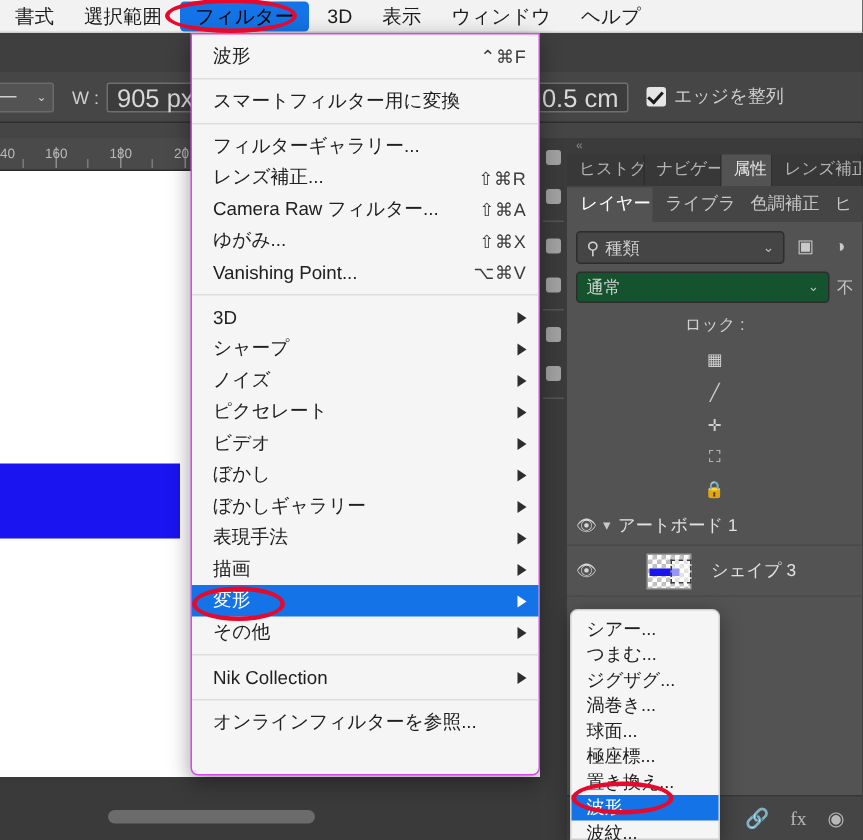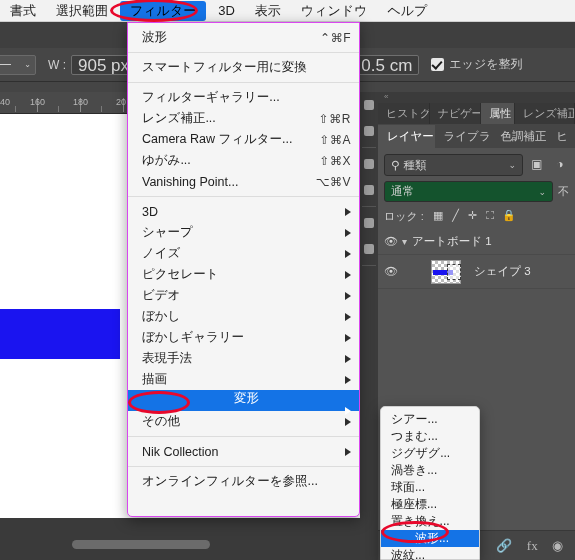--- a/index.html
+++ b/index.html
@@ -101,21 +101,21 @@
     position:absolute; left:127px; top:22px; width:233px; height:495px;
     background:#f5f5f5; border:1px solid #d946ef;
     box-shadow:0 4px 14px rgba(0,0,0,.38);
     border-radius:0 0 5px 5px; z-index:50;
     padding:4px 0;
   }
   .mi {
     height:21px; display:flex; align-items:center; position:relative;
     padding:0 8px 0 14px; font-size:12.5px; color:#202020; white-space:nowrap;
   }
-  .mi.sel { background:#1473e6; color:#fff;flex-direction:column; }
+  .mi.sel { background:#1473e6; color:#fff; }
   .mi .sc { margin-left:auto; font-size:12px; color:#3a3a3a; letter-spacing:.5px;}
   .mi .arw {
     margin-left:auto; width:0; height:0;
     border-left:6px solid #2d2d2d; border-top:4.5px solid transparent;
     border-bottom:4.5px solid transparent;
   }
   .mi.sel .arw { border-left-color:#fff; }
   .msep { height:1px; background:#dcdcdc; margin:4px 0; }
 
   
@@ -170,22 +170,22 @@
   .ficon { width:18px; height:16px; color:#c9c9c9; font-size:12px; text-align:center; }
 
   .blendrow { display:flex; align-items:center; padding:2px 6px; gap:5px;}
   .bsel {
     flex:1; height:21px; background:#14532d; border:1px solid #2d2d2d;
     border-radius:3px; display:flex; align-items:center; padding:0 6px;
     color:#d2d2d2; font-size:11.5px;
   }
   .bsel .chev { margin-left:auto; color:#bdbdbd; font-size:9px; }
 
-  .lockrow { display:flex; padding:5px 6px; gap:9px;
-    color:#cfcfcf; font-size:11px; }
+  .lockrow { display:flex; align-items:center; padding:5px 6px; gap:9px;
+    color:#cfcfcf; font-size:11px;flex-direction:column; }
 
   .layerrow {
     display:flex; align-items:center; height:26px; padding:0 6px; gap:5px;
     border-bottom:1px solid #4a4a4a; color:#e2e2e2; font-size:11.5px;
   }
   .layerrow.sub { height:34px; background:#535353; }
   .eye { width:13px; color:#d6d6d6; font-size:11px; text-align:center;}
   .thumb {
     width:30px; height:24px; border:1px solid #9a9a9a; position:relative;
     background:

